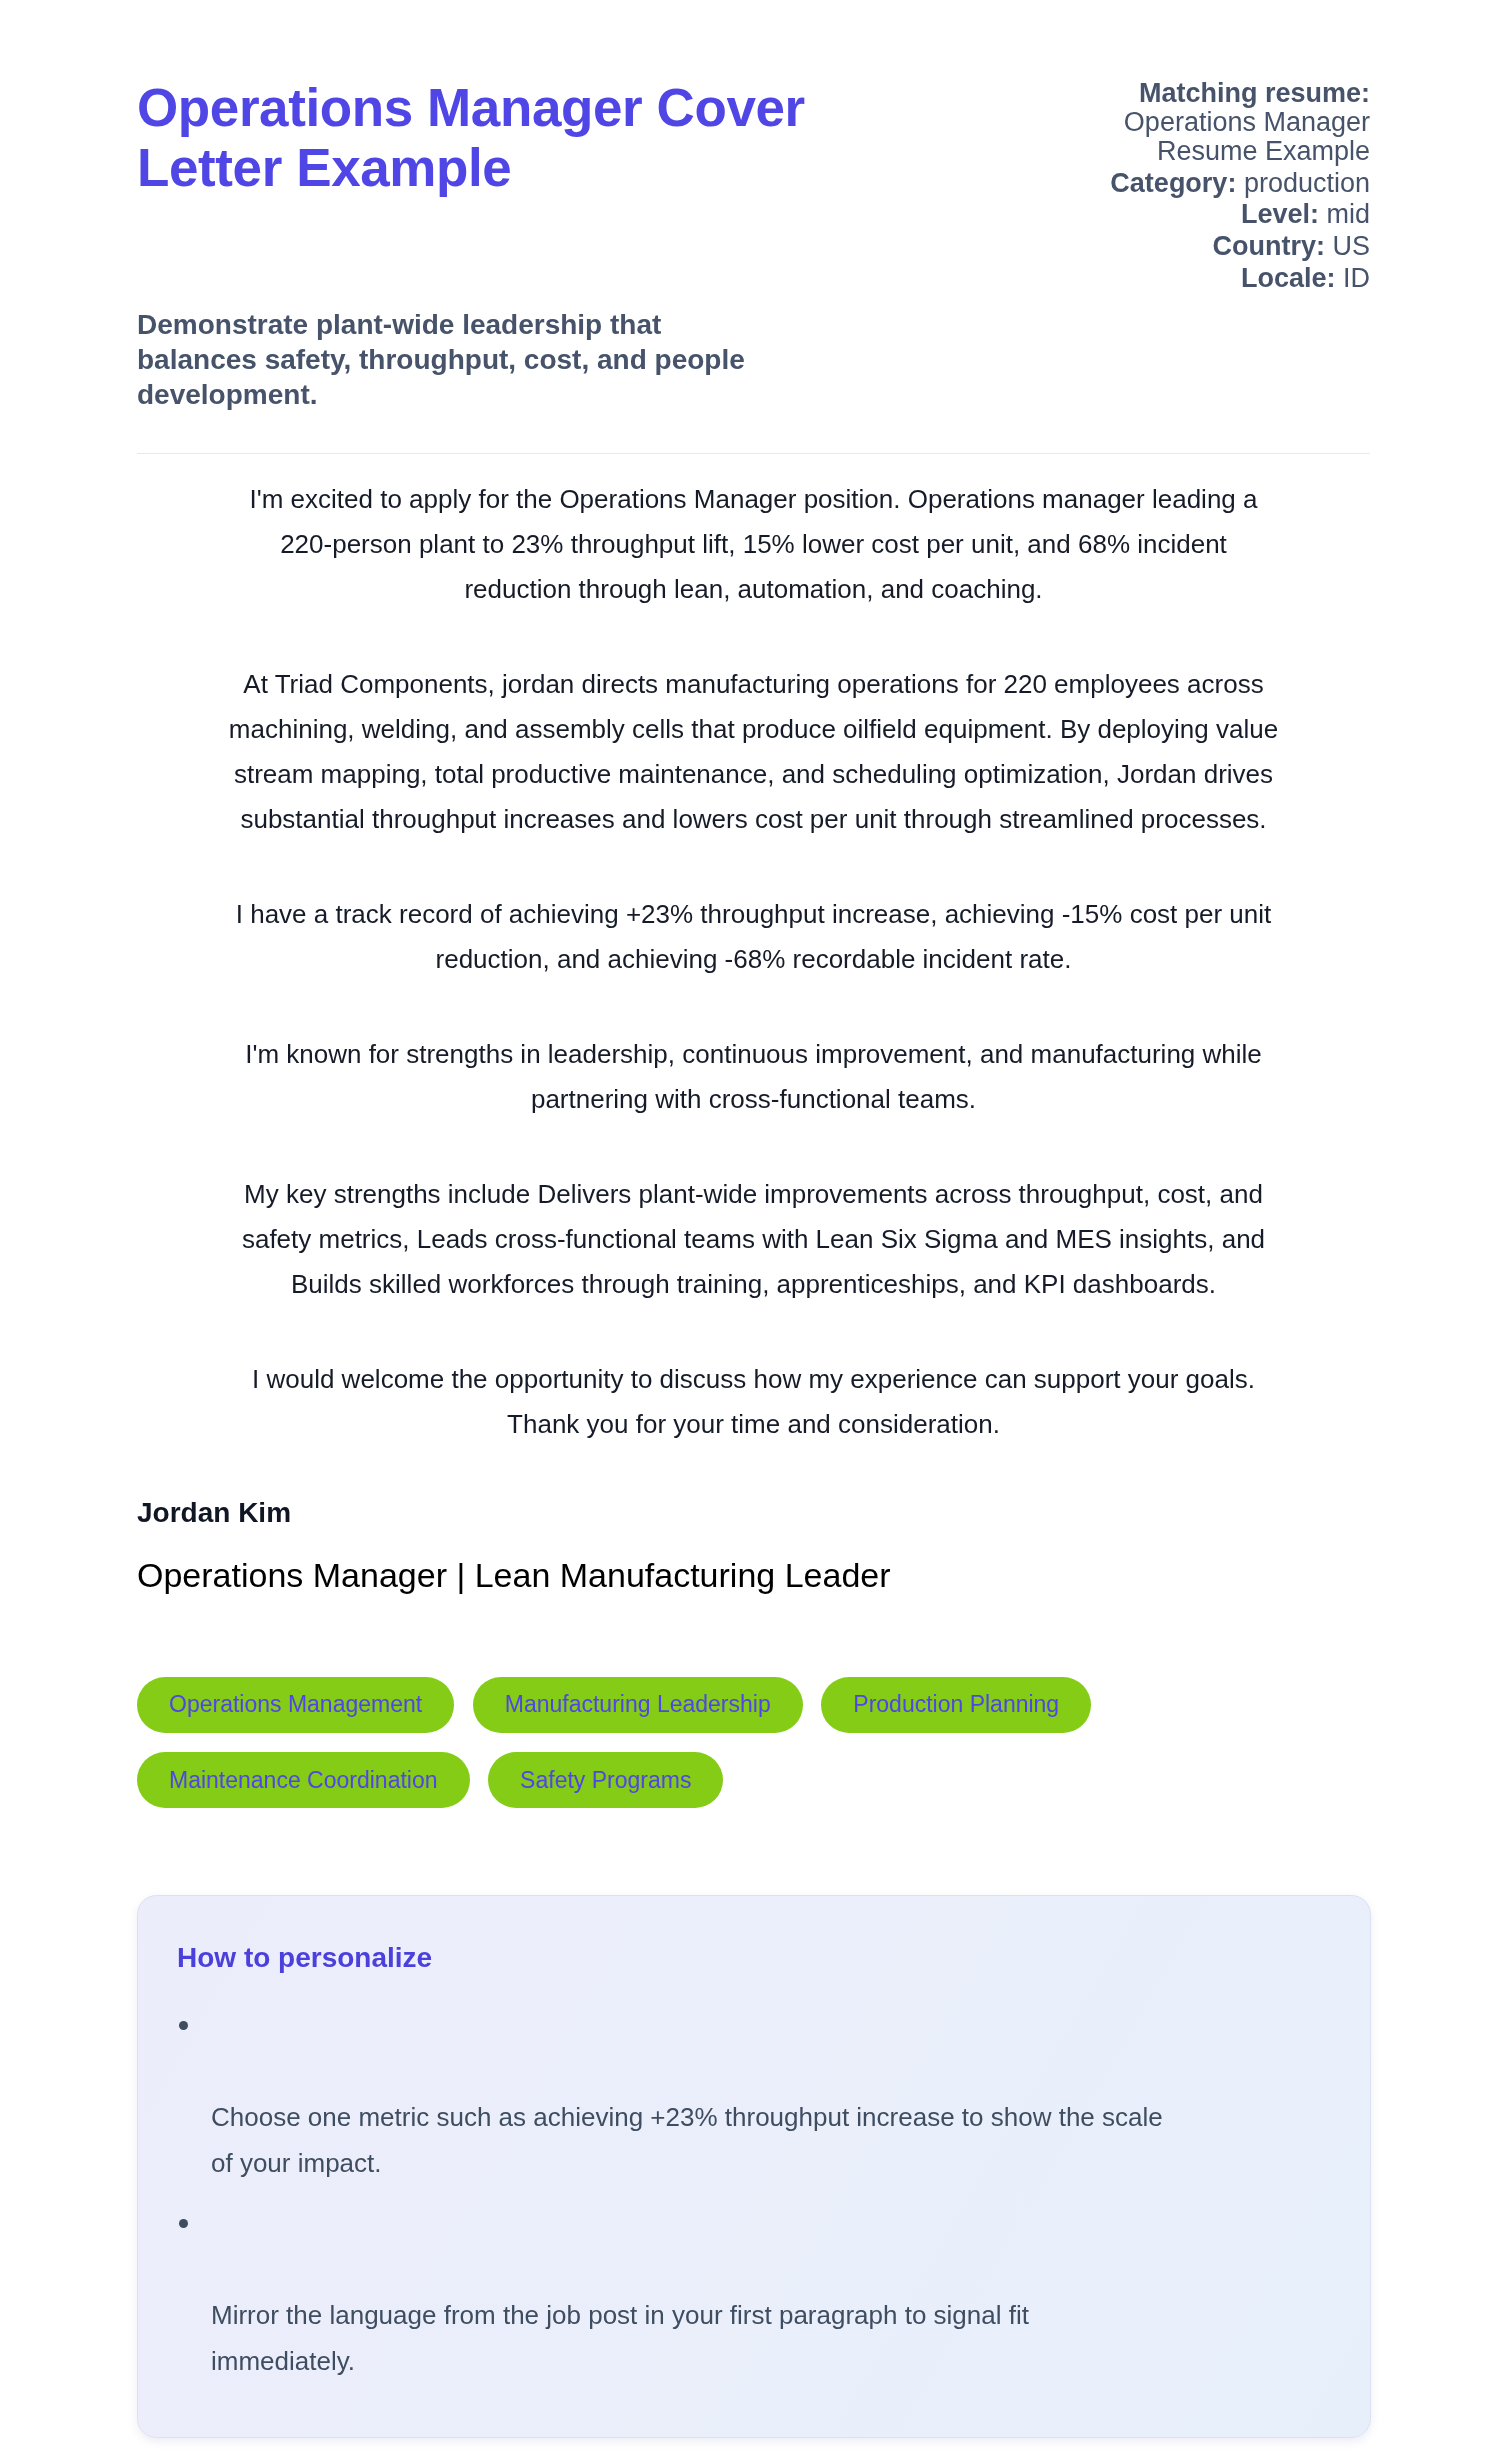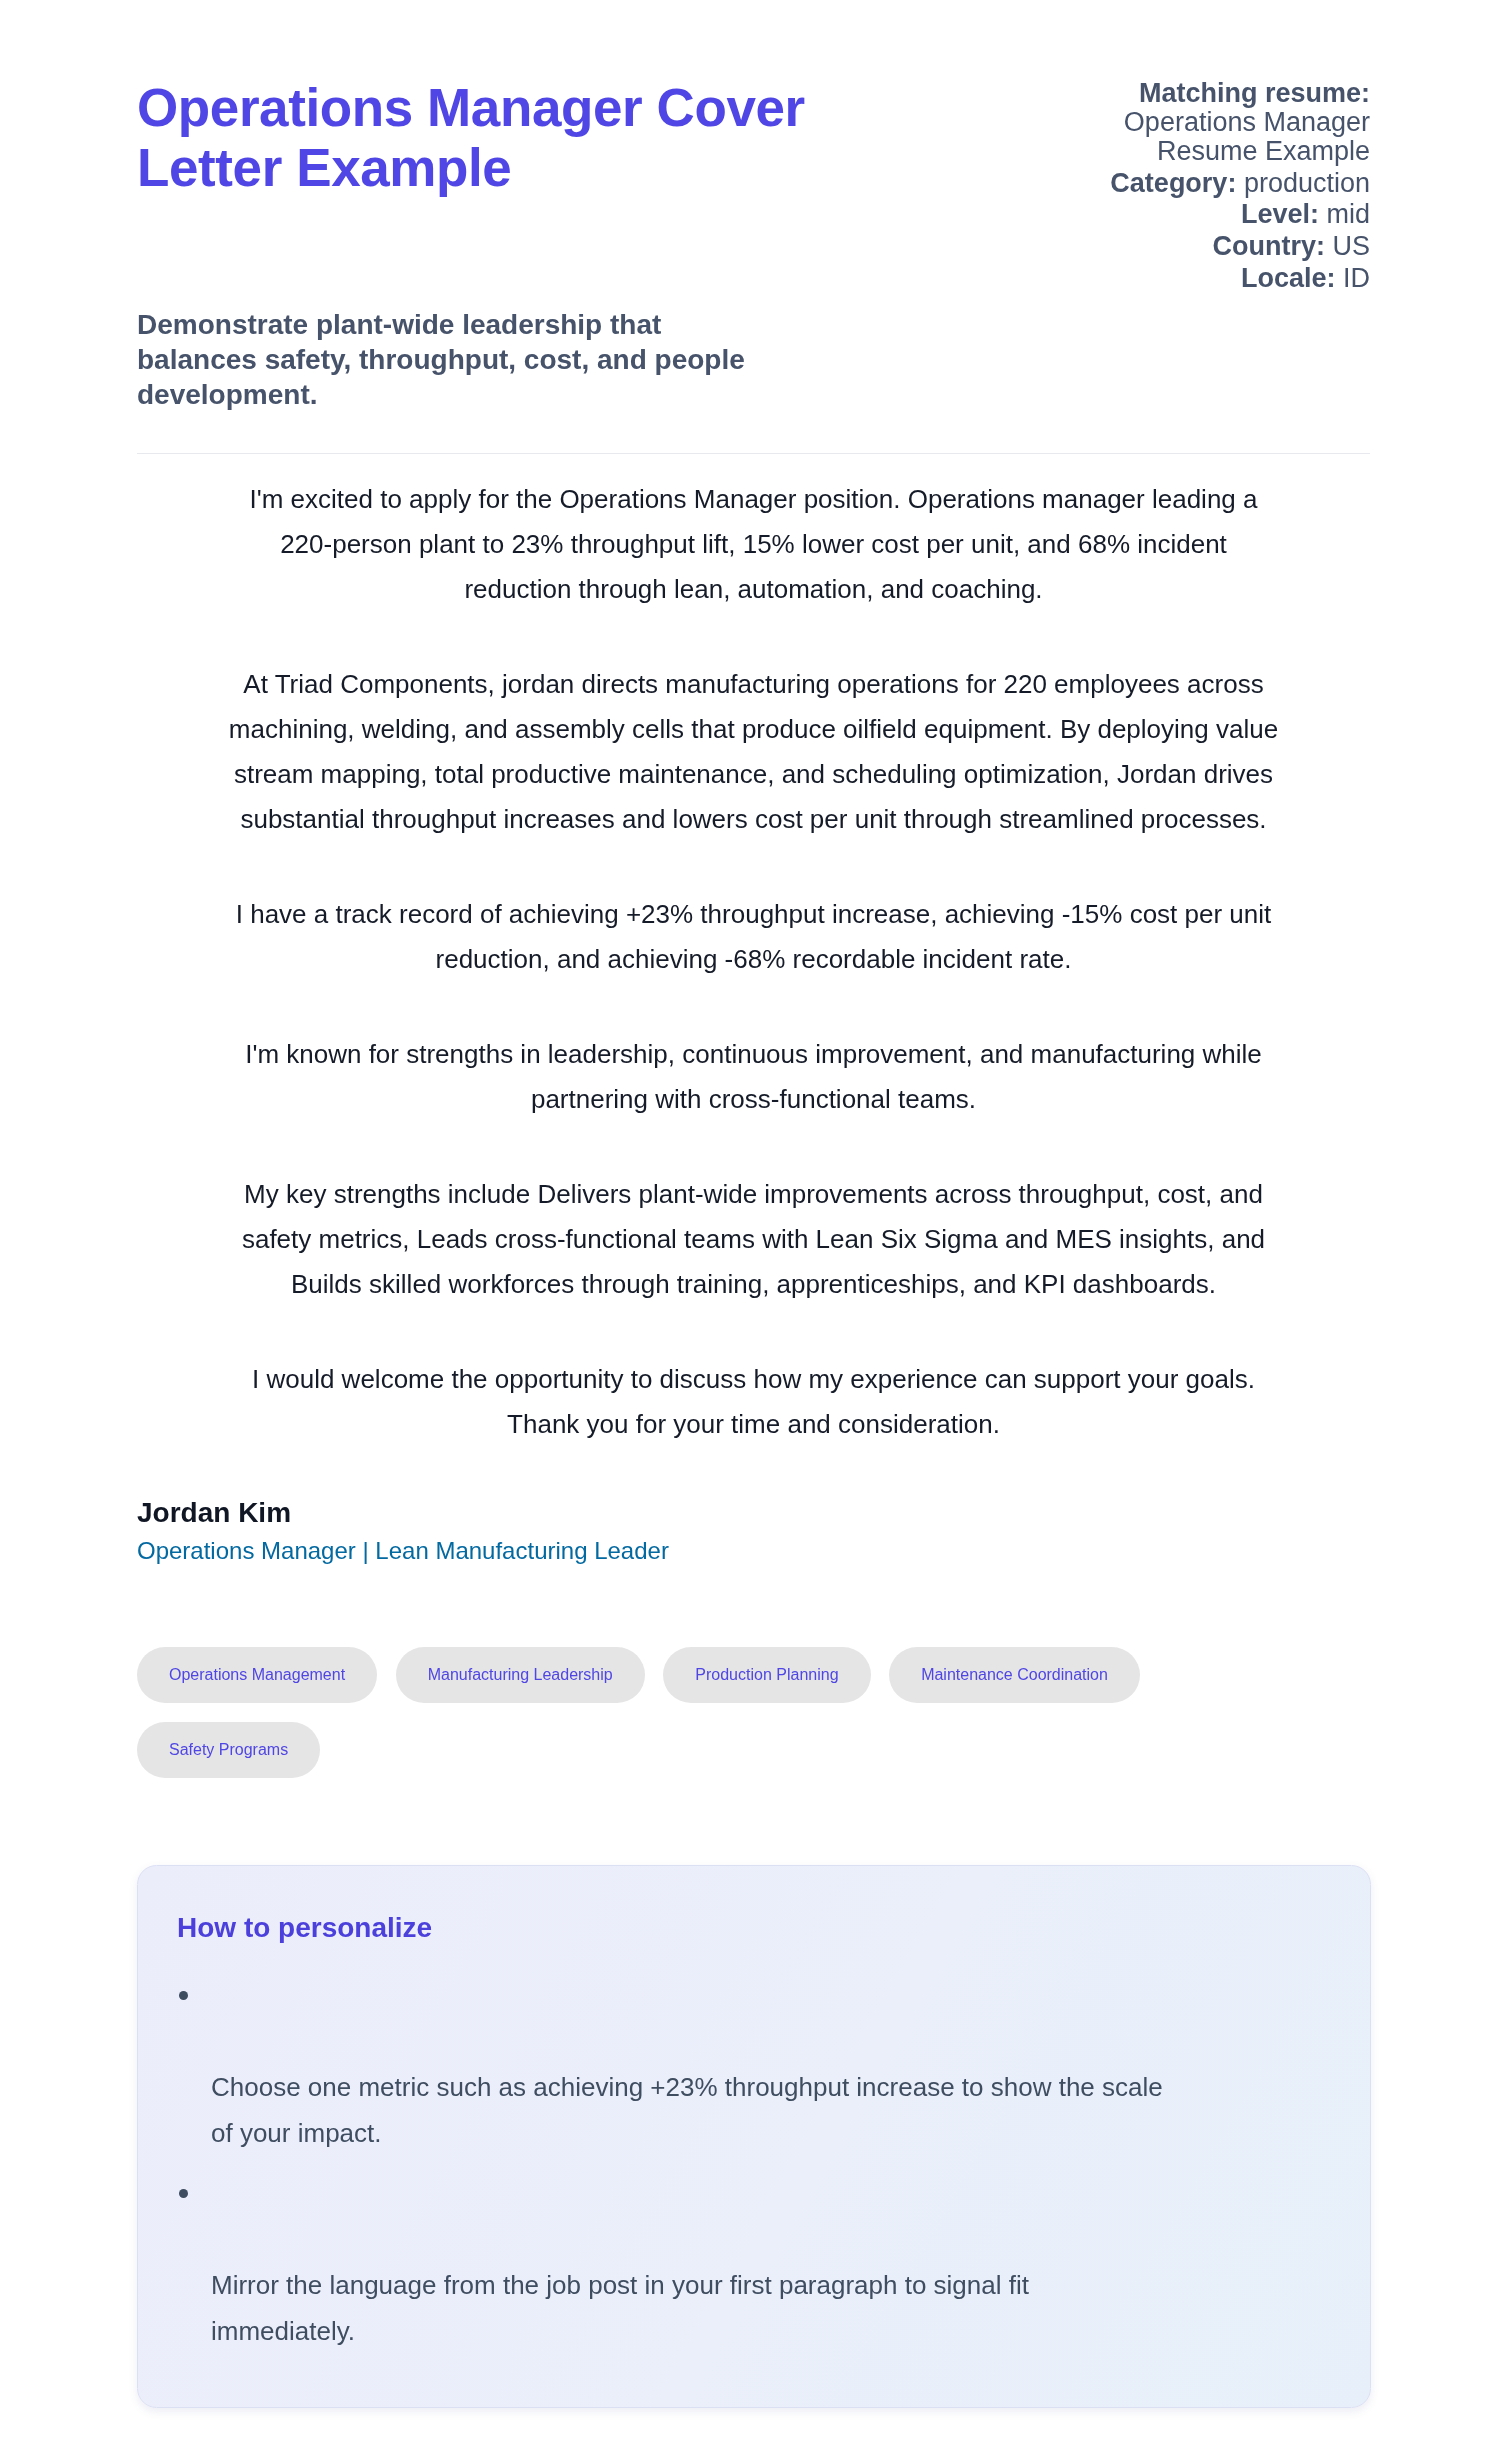--- a/index.html
+++ b/index.html
@@ -74,42 +74,42 @@
   }
   .letter p:first-of-type { margin-top: 23px; }
 
   .signature-name {
     margin-top: 39px;
     font-size: 28px;
     font-weight: 700;
     color: #101623;
   }
   .signature-role {
-    margin-top: 8px;
-    font-size: 24px;
-    color: #0369a1;
+    margin-top: 27px;
+    font-size: 34px;
+    color: #000000;
   }
 
   
   .tags {
     margin-top: 82px;
     display: flex;
     flex-wrap: wrap;
     gap: 19.5px 18.6px;
     max-width: 1046px;
   }
   .tag {
     display: inline-flex;
     align-items: center;
     height: 56px;
     padding: 0 32px;
     border-radius: 35px;
-    background: #e5e5e5;
+    background: #84cc16;
     color: #4F46E5;
-    font-size: 16px;
+    font-size: 23px;
     white-space: nowrap;
   }
 
   
   .personalize {
     margin-top: 87px;
     width: 1234px;
     border-radius: 19.5px;
     border: 0.9px solid #DCE0F3;
     background: linear-gradient(120deg, #ECEDFB 0%, #EAEFFA 55%, #E7F0FA 100%);

